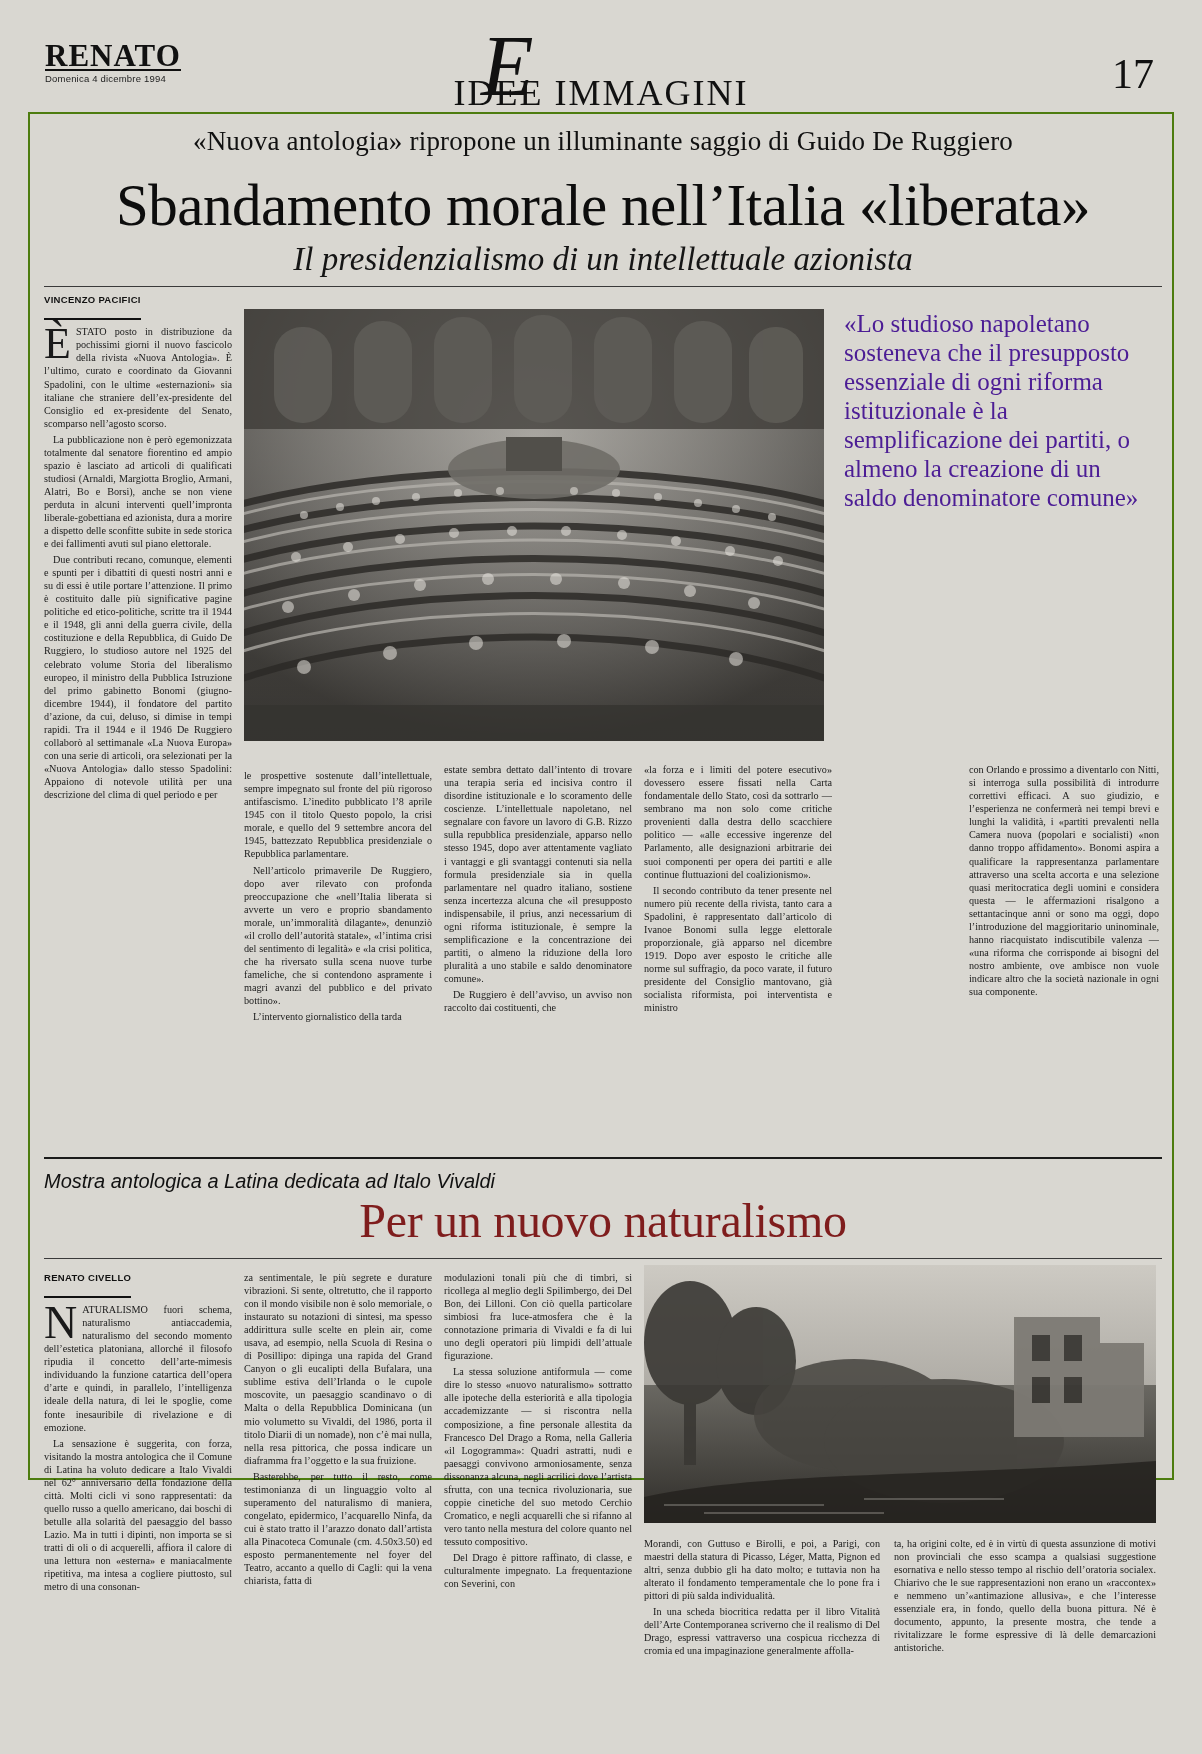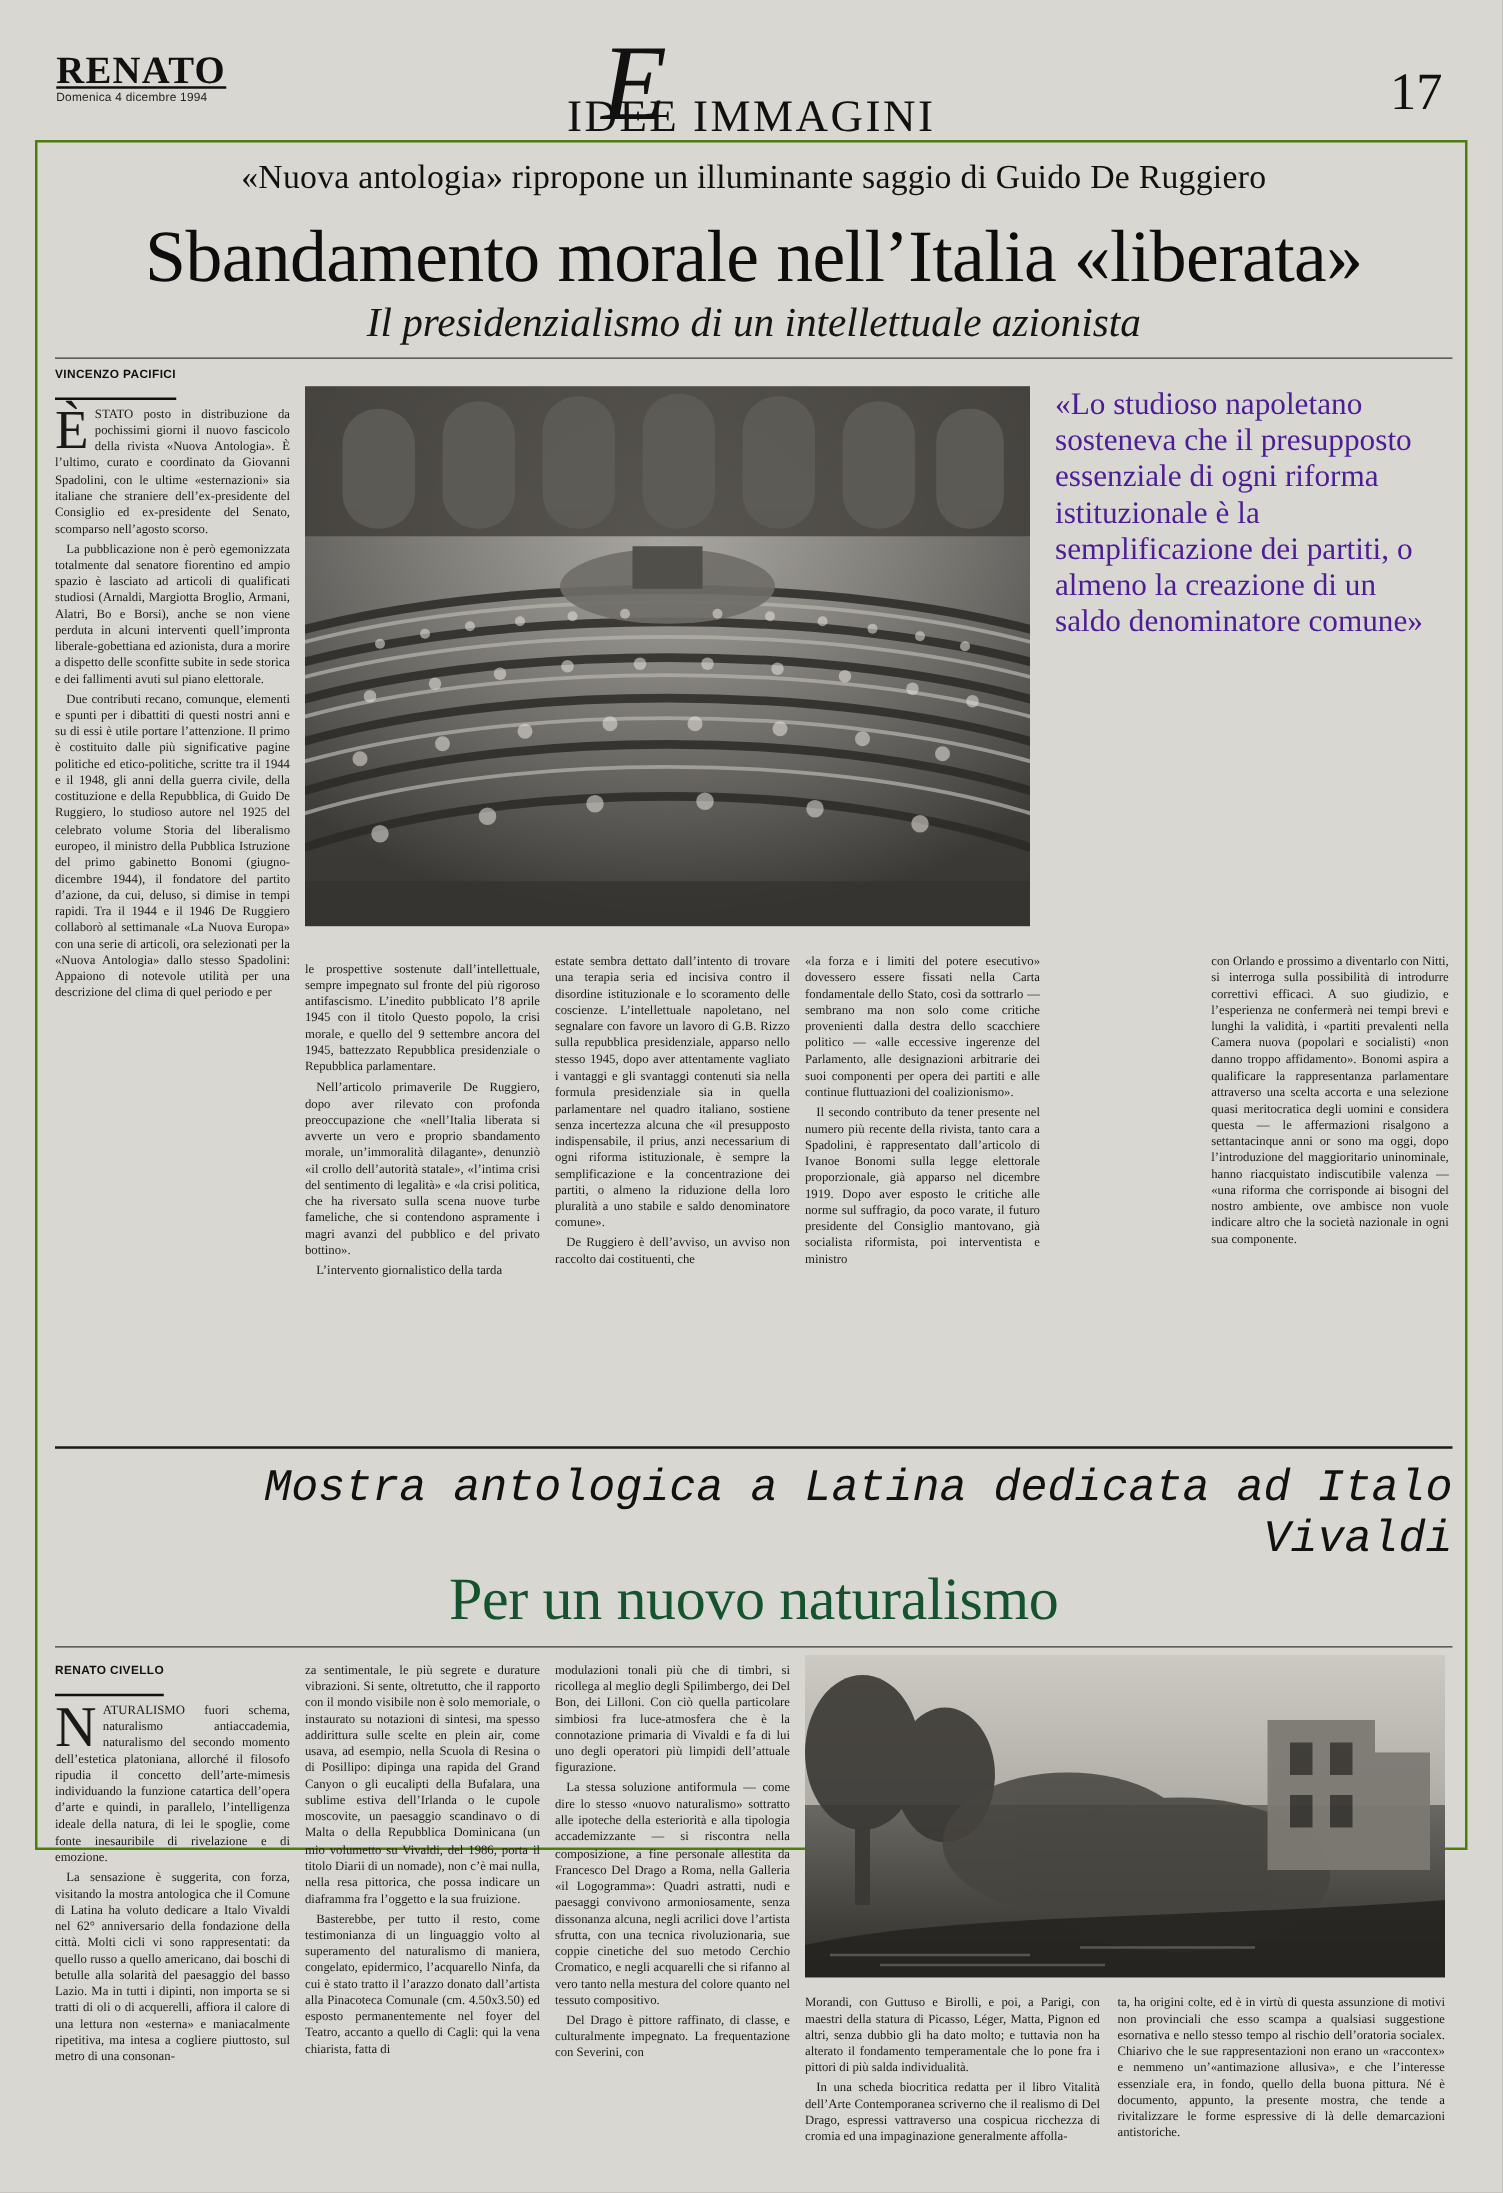--- a/index.html
+++ b/index.html
@@ -195,31 +195,31 @@
   .lcol p.first { text-indent: 0; }
   
   .sep {
     position: absolute;
     left: 14px;
     width: 1118px;
     height: 2px;
     background: #1b1b1b;
   }
   .art2-kicker {
-    text-align: right;
+    text-align: left;
     font-style: italic;
-    font-size: 36px;
-    font-family: Liberation Mono, monospace;
+    font-size: 20px;
+    font-family: Liberation Sans, sans-serif;
     color: #111;
   }
   .art2-head {
     text-align: center;
     font-size: 48px;
     font-family: "Liberation Serif", serif;
-    color: #14532d;
+    color: #7f1d1d;
     letter-spacing: -.3px;
   }
   .dropcap-n {
     float: left;
     font-size: 46px;
     line-height: 36px;
     padding: 2px 5px 0 0;
     font-family: "Liberation Serif", serif;
   }
 </style>

